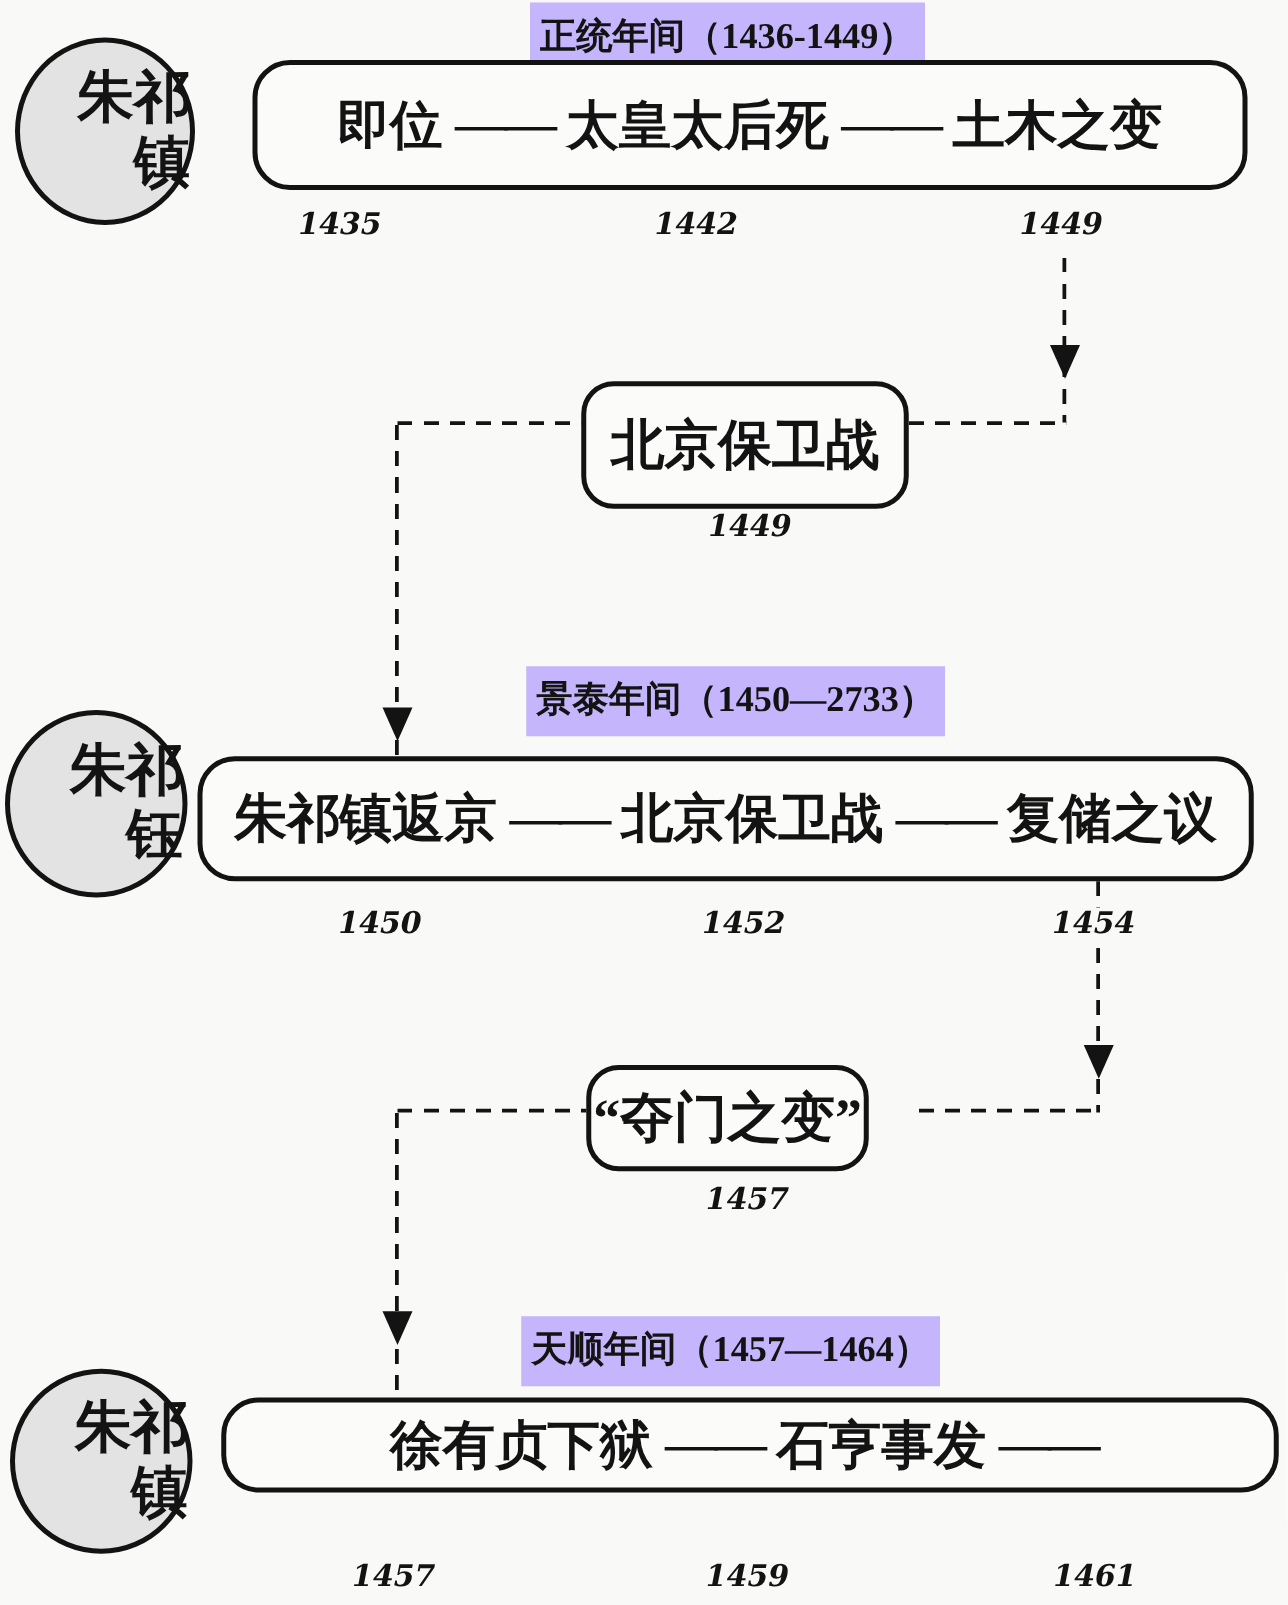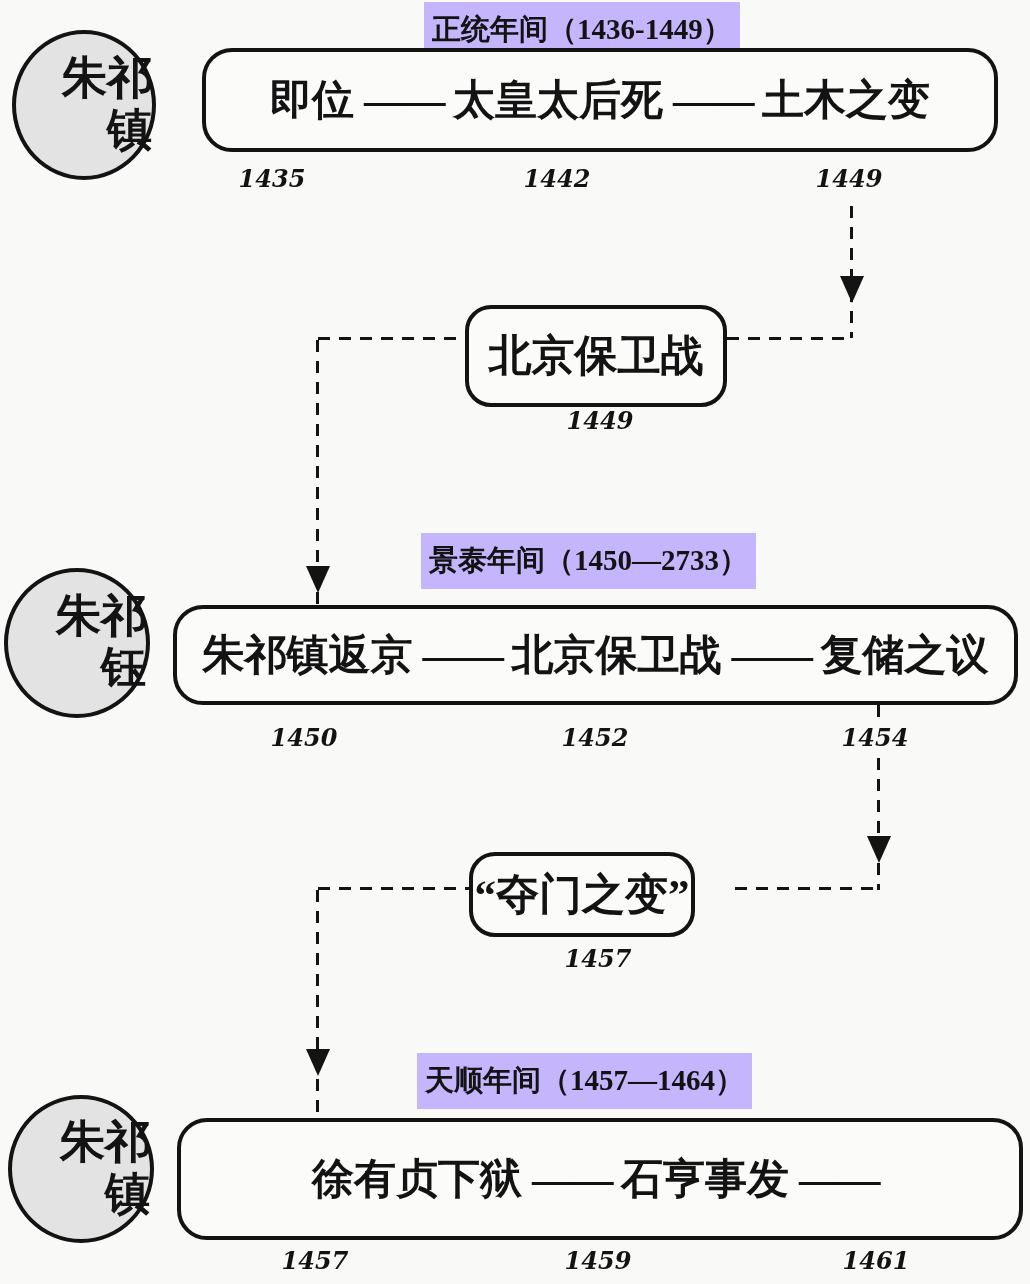--- a/index.html
+++ b/index.html
@@ -107,21 +107,21 @@
   <div class="eventbox" style="left:465px;top:305px;width:262px;height:102px;">北京保卫战</div>
   <div class="year" style="left:600px;top:409px;">1449</div>
 
   <div class="circle" style="left:4px;top:568px;width:146px;height:150px;">
     <span>朱祁</span>
     <span>钰</span>
   </div>
 
   <div class="era" style="left:421px;top:533px;">景泰年间（1450—2733）</div>
 
-  <div class="mainbox" style="left:173px;top:605px;width:845px;height:100px;">
+  <div class="mainbox" style="left:158px;top:605px;width:845px;height:100px;">
     <span>朱祁镇返京</span>
     <span class="dash">——</span>
     <span>北京保卫战</span>
     <span class="dash">——</span>
     <span>复储之议</span>
   </div>
 
   <div class="year" style="left:304px;top:726px;">1450</div>
   <div class="year" style="left:595px;top:726px;">1452</div>
   <div class="year" style="left:875px;top:726px;text-align:center;">1454</div>
@@ -137,21 +137,21 @@
   <div class="eventbox" style="left:469px;top:852px;width:226px;height:85px;">“夺门之变”</div>
   <div class="year" style="left:598px;top:947px;">1457</div>
 
   <div class="circle" style="left:8px;top:1095px;width:146px;height:148px;">
     <span>朱祁</span>
     <span>镇</span>
   </div>
 
   <div class="era" style="left:417px;top:1053px;">天顺年间（1457—1464）</div>
 
-  <div class="mainbox" style="left:177px;top:1118px;width:846px;height:122px;">
+  <div class="mainbox" style="left:177px;top:1118px;width:846px;height:76px;">
     <span>徐有贞下狱</span>
     <span class="dash">——</span>
     <span>石亨事发</span>
     <span class="dash">——</span>
   </div>
 
   <div class="year" style="left:315px;top:1249px;">1457</div>
   <div class="year" style="left:598px;top:1249px;">1459</div>
   <div class="year" style="left:876px;top:1249px;">1461</div>
 

